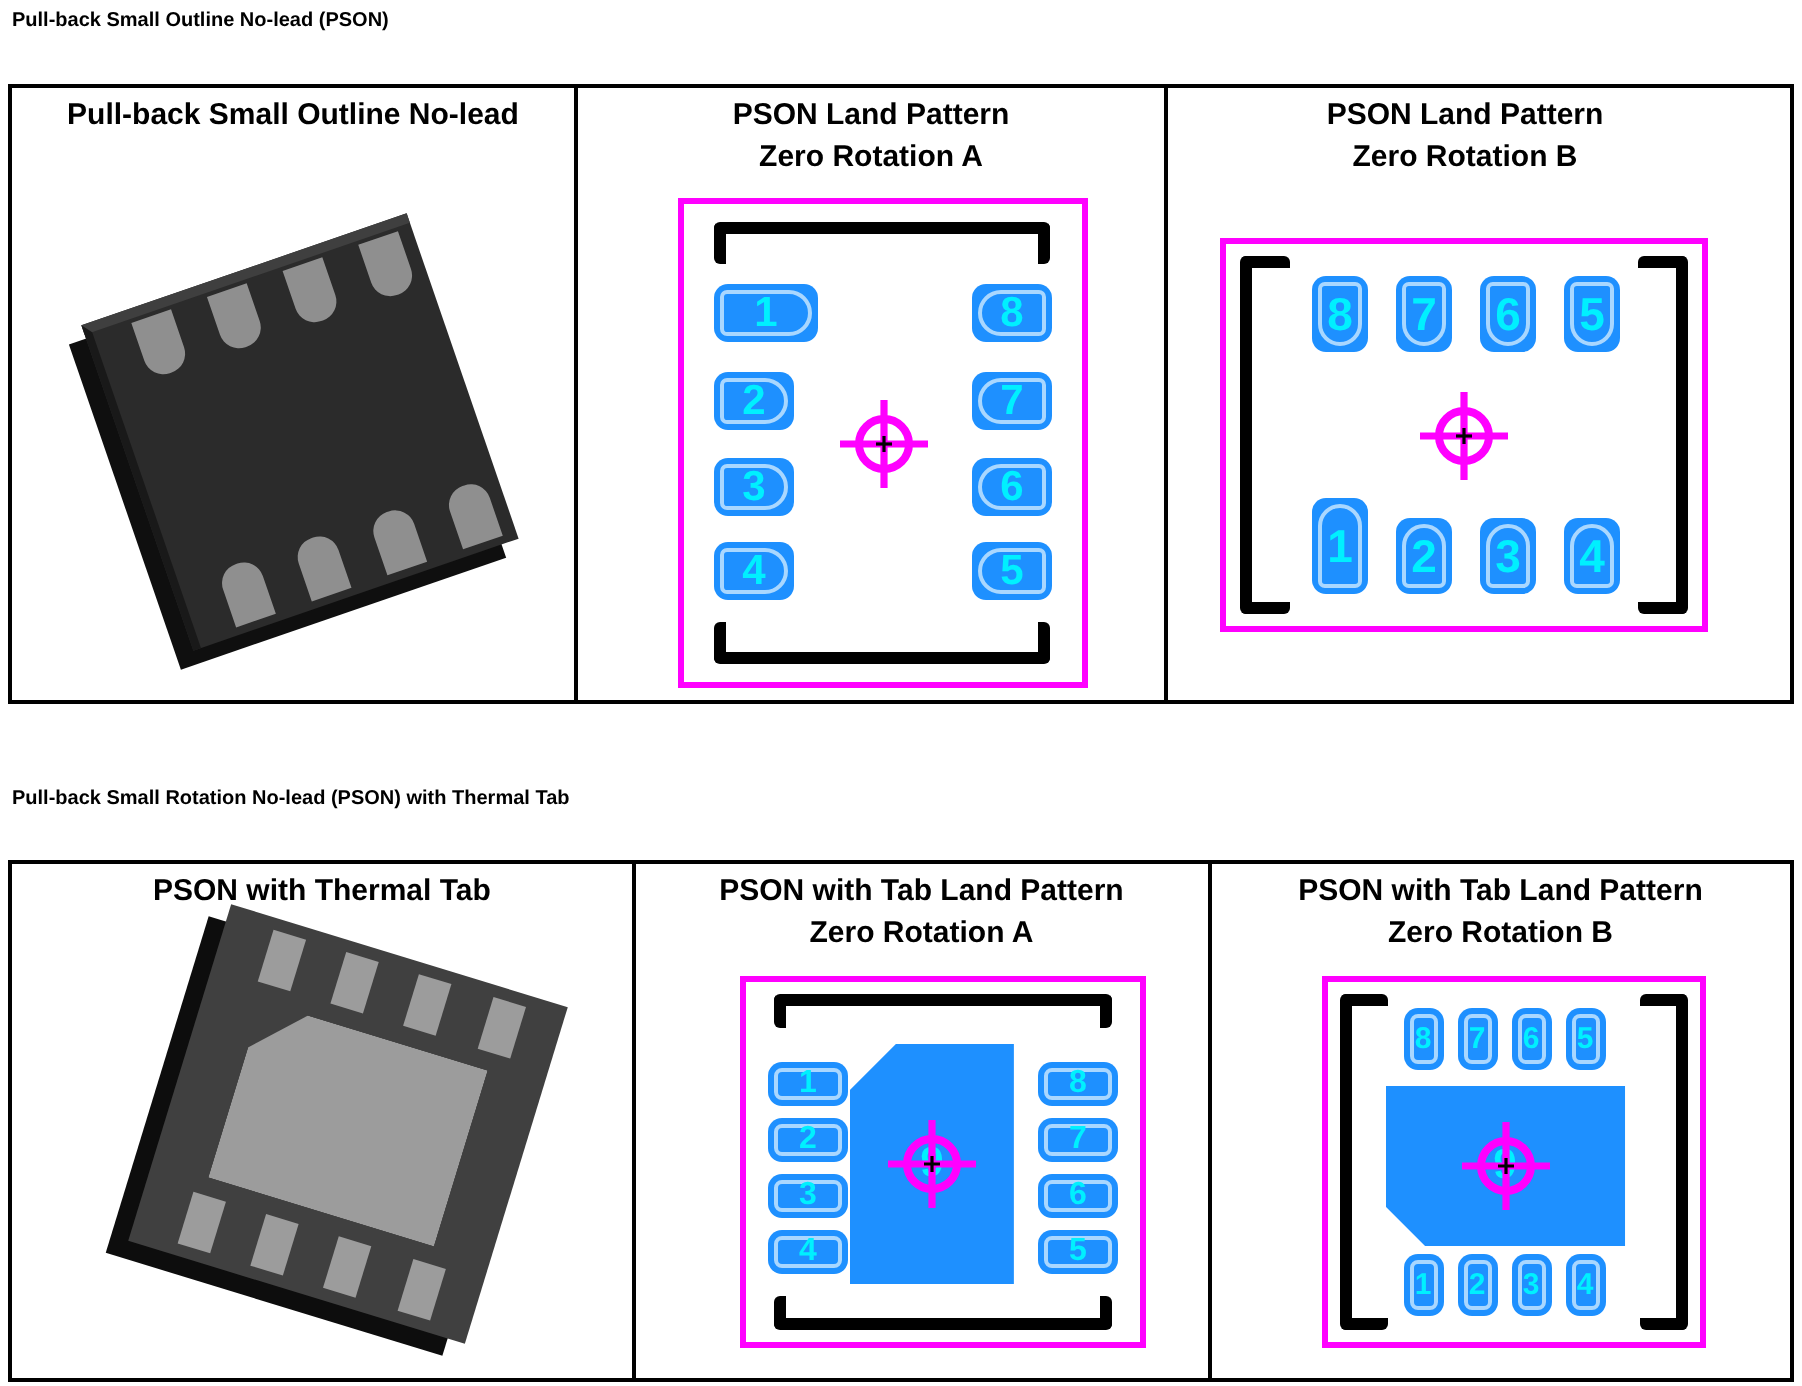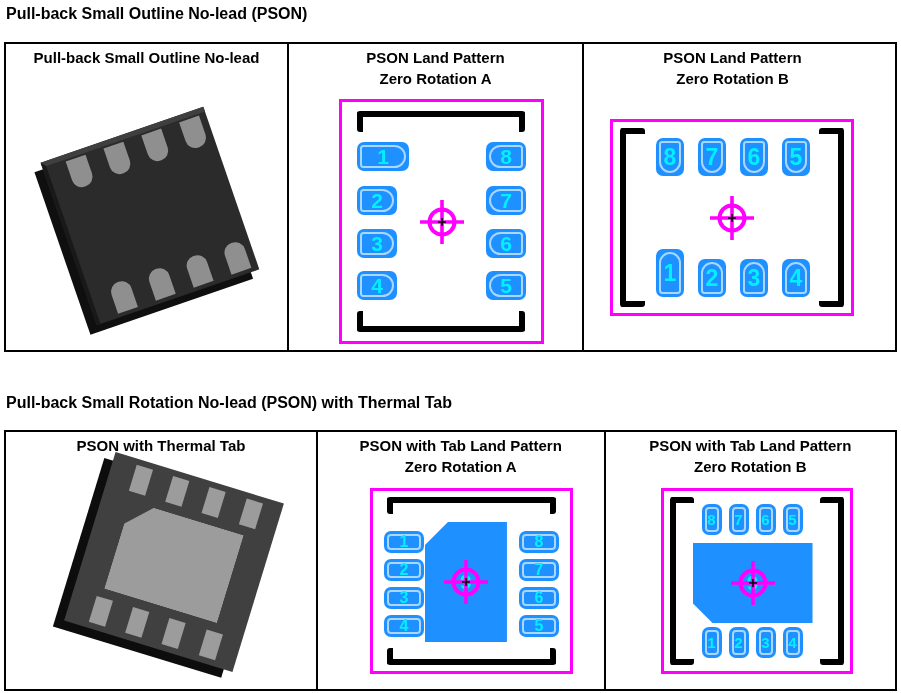--- a/index.html
+++ b/index.html
@@ -5,21 +5,21 @@
   :root{
     --blue:#1E90FF;
     --cyan:#00F0FF;
     --magenta:#FF00FF;
     --pad-outline:#A9D7FF;
     --ink:#000000;
   }
   *{box-sizing:border-box;margin:0;padding:0;}
   html,body{width:901px;height:693px;background:#ffffff;overflow:hidden;
     font-family:"Liberation Sans", sans-serif;color:#000;}
-  .sec-title{position:absolute;left:6px;font-size:16px;font-weight:bold;}
+  .sec-title{position:absolute;left:6px;font-size:10px;font-weight:bold;}
   .tbl{position:absolute;left:4px;display:flex;border:2px solid #000;background:#fff;}
   .cell{position:relative;height:100%;}
   .cell.b-r{border-right:2px solid #000;}
   .cell-head{padding-top:3px;text-align:center;font-weight:bold;font-size:15px;line-height:21px;}
 
   
   .chip1{position:absolute;left:58px;top:86px;width:172px;height:172px;background:#2b2b2b;
     transform:rotate(-19deg);box-shadow:-9px 7px 0 #0f0f0f;
     border-top:5px solid #3f3f3f;border-left:4px solid #191919;}
   .cpad{position:absolute;width:21px;height:30px;background:#8f8f8f;}

